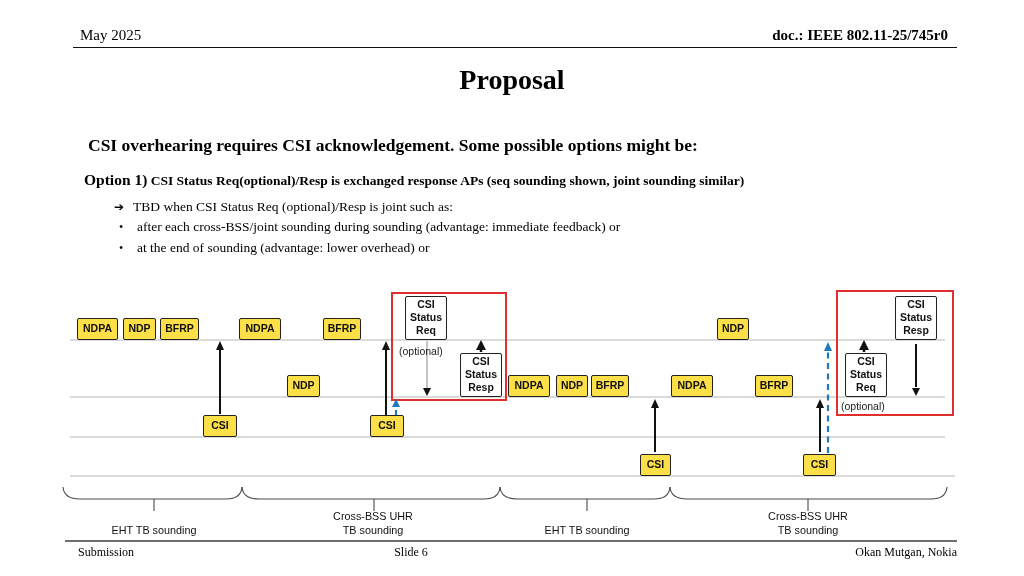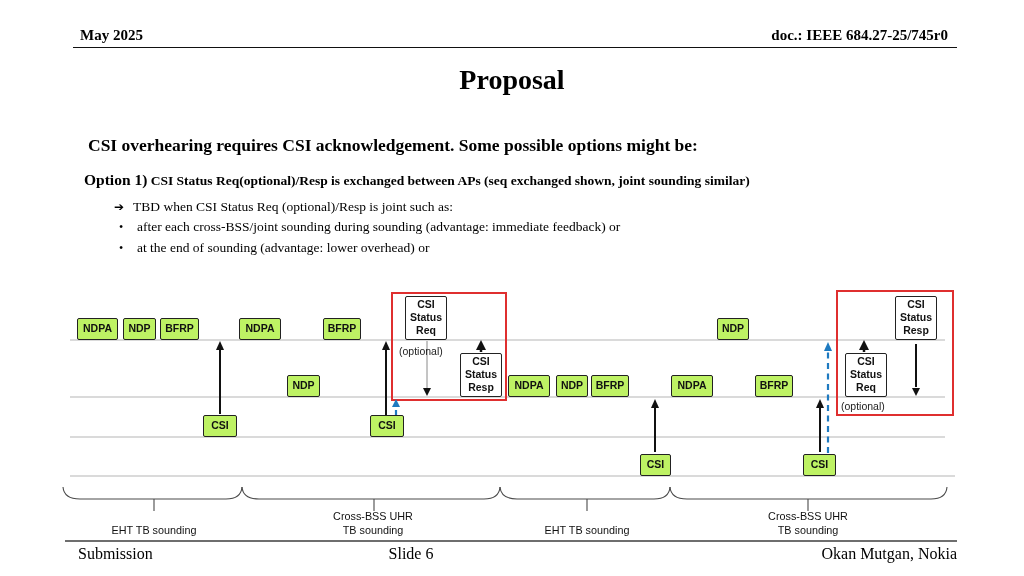--- a/index.html
+++ b/index.html
@@ -1,57 +1,57 @@
 <!DOCTYPE html>
 <html><head>
 <meta charset="utf-8">
 <style>
   html,body{margin:0;padding:0;background:#fff;}
   .slide{position:relative;width:1024px;height:576px;background:#ffffff;overflow:hidden;
          font-family:"Liberation Serif", serif;color:#000;}
   
   .hdr-rule{position:absolute;left:73px;top:47px;width:884px;height:0;border-top:1.6px solid #111;}
-  .hdr-left{position:absolute;left:80px;top:27px;font-size:15px;font-weight:bold;}
+  .hdr-left{position:absolute;left:80px;top:27px;font-size:15px;font-weight:normal;}
   .hdr-right{position:absolute;right:76px;top:27px;font-size:15px;font-weight:bold;}
   .title{position:absolute;left:0;top:64px;width:1024px;text-align:center;font-size:28px;font-weight:bold;}
   
   .heading{position:absolute;left:88px;top:135px;width:910px;font-size:17.5px;font-weight:bold;}
   .optline{position:absolute;left:84px;top:171px;width:920px;font-size:13.5px;font-weight:bold;}
   .optline .optlabel{font-size:15.5px;}
   .tbdline{position:absolute;left:114px;top:199px;width:880px;font-size:13.5px;}
   .tbdline .arrow-glyph{font-family:"DejaVu Sans",sans-serif;font-size:12px;margin-right:9px;}
   .bullet{position:absolute;left:119px;width:890px;font-size:13.5px;}
   .bullet .dot{display:inline-block;width:18px;font-size:12px;}
   
-  .nbox{position:absolute;box-sizing:border-box;height:22px;background:#bef264;border:1.5px solid #222;
+  .nbox{position:absolute;box-sizing:border-box;height:22px;background:#fde047;border:1.5px solid #222;
         border-radius:2px;text-align:center;line-height:18px;
         font-family:"Liberation Sans",sans-serif;font-size:10.5px;font-weight:bold;color:#111;}
   .sbox{position:absolute;box-sizing:border-box;width:42px;height:44px;background:#fff;border:1.5px solid #222;
         border-radius:2px;text-align:center;padding-top:1px;line-height:13px;white-space:pre-line;
         font-family:"Liberation Sans",sans-serif;font-size:10.5px;font-weight:bold;color:#111;}
   .optlabel-diag{position:absolute;font-family:"Liberation Sans",sans-serif;font-size:10.5px;color:#222;}
   .phase{position:absolute;width:140px;text-align:center;font-family:"Liberation Sans",sans-serif;
          font-size:10.8px;color:#111;line-height:14px;white-space:pre-line;}
   
   .ftr-rule{position:absolute;left:65px;top:540px;width:892px;height:0;border-top:2.5px solid #6e6e6e;}
-  .ftr{position:absolute;top:545px;font-size:16px;}
+  .ftr{position:absolute;top:545px;font-size:12px;}
   svg{position:absolute;left:0;top:0;}
 </style>
 </head>
 <body>
 
 <div class="slide">
 
   <div class="hdr-left">May 2025</div>
-  <div class="hdr-right">doc.: IEEE 684.27-25/745r0</div>
+  <div class="hdr-right">doc.: IEEE 802.11-25/745r0</div>
   <div class="hdr-rule"></div>
   <div class="title">Proposal</div>
 
   <div class="heading">CSI overhearing requires CSI acknowledgement. Some possible options might be:</div>
-  <div class="optline"><span class="optlabel">Option 1)</span><span> CSI Status Req(optional)/Resp is exchanged between APs (seq exchanged shown, joint sounding similar)</span></div>
+  <div class="optline"><span class="optlabel">Option 1)</span><span> CSI Status Req(optional)/Resp is exchanged response APs (seq sounding shown, joint sounding similar)</span></div>
   <div class="tbdline"><span class="arrow-glyph">➔</span><span>TBD when CSI Status Req (optional)/Resp is joint such as:</span></div>
   <div class="bullet" style="top:219px;"><span class="dot">•</span><span>after each cross-BSS/joint sounding during sounding (advantage: immediate feedback) or</span></div>
   <div class="bullet" style="top:240px;"><span class="dot">•</span><span>at the end of sounding (advantage: lower overhead) or</span></div>
 
   <svg width="1024" height="576" viewBox="0 0 1024 576">
 
     <line x1="70" y1="340" x2="945" y2="340" stroke="#b5b5b5" stroke-width="1.2"></line>
     <line x1="70" y1="397" x2="945" y2="397" stroke="#b5b5b5" stroke-width="1.2"></line>
     <line x1="70" y1="437" x2="945" y2="437" stroke="#b5b5b5" stroke-width="1.2"></line>
     <line x1="70" y1="476" x2="955" y2="476" stroke="#b5b5b5" stroke-width="1.2"></line>

